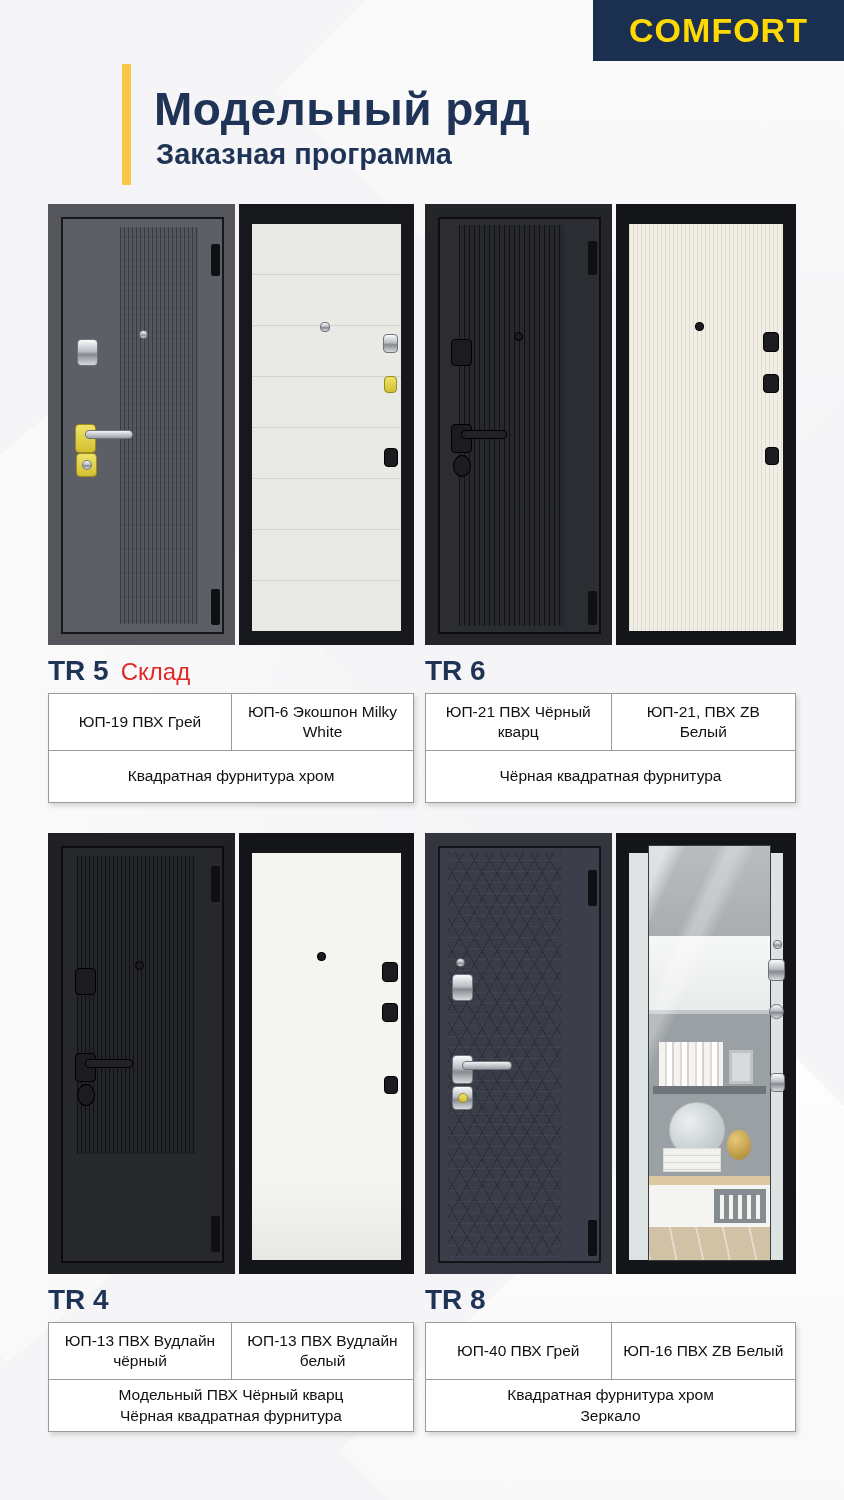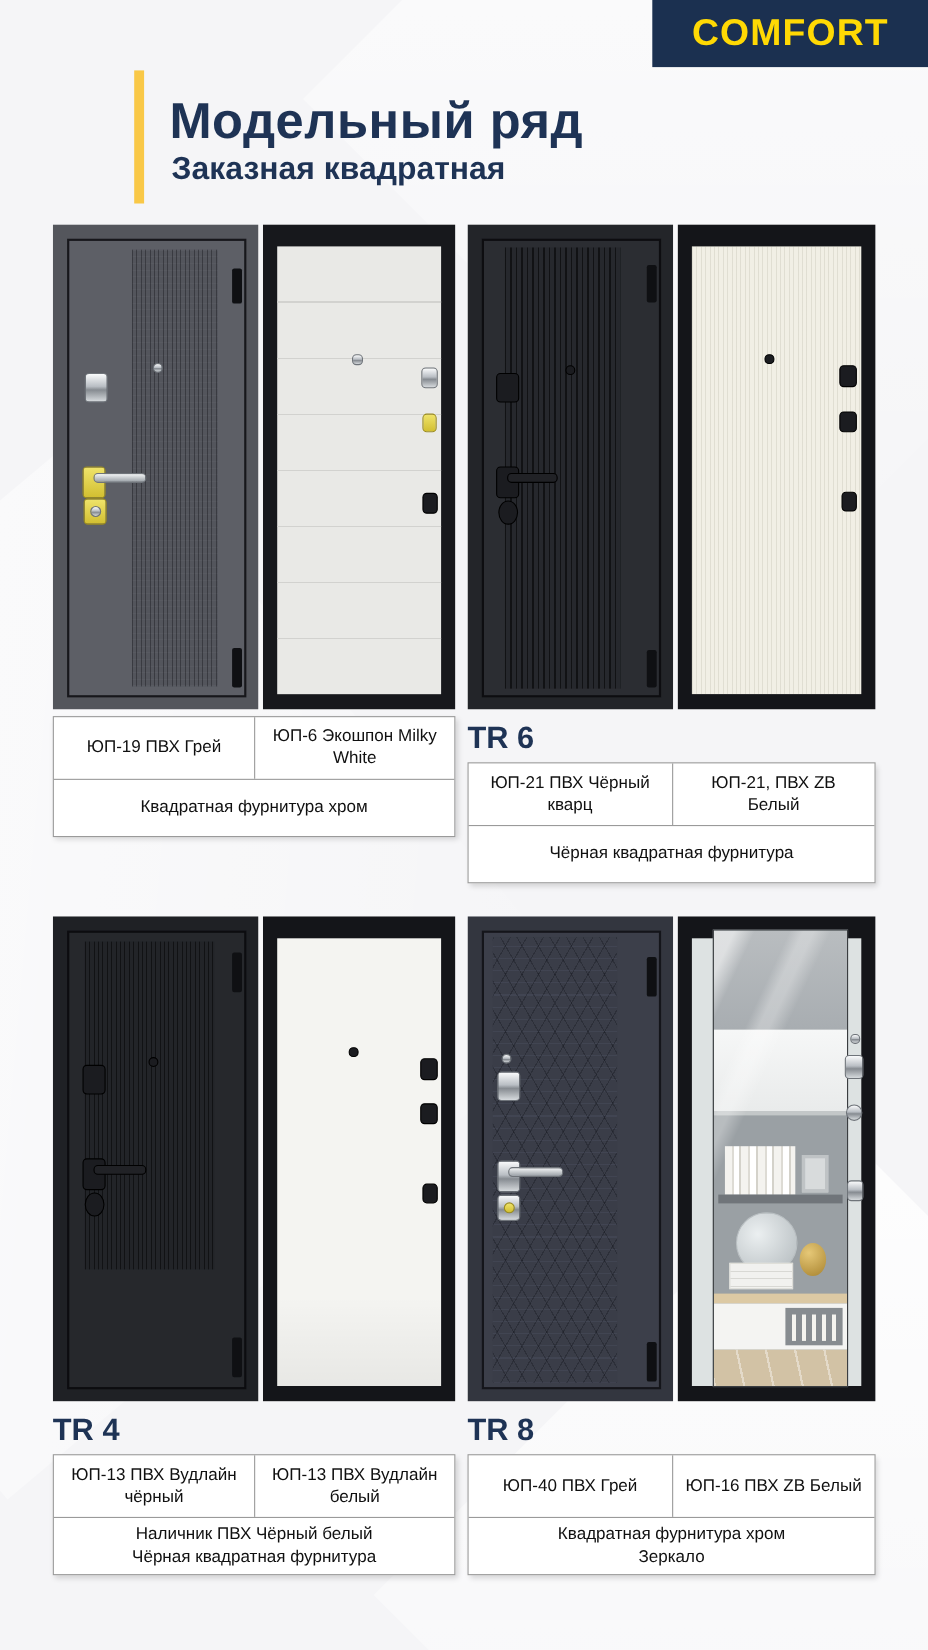--- a/index.html
+++ b/index.html
@@ -132,21 +132,21 @@
 <div class="page">
   <div class="deco d1"></div>
   <div class="deco d2"></div>
   <div class="deco d3"></div>
 
   <div class="badge">
     <span class="badge-label">COMFORT</span>
   </div>
   <div class="accent-bar"></div>
   <div class="page-title">Модельный ряд</div>
-  <div class="page-subtitle">Заказная квадратная</div>
+  <div class="page-subtitle">Заказная программа</div>
 
   <section class="product p-tr5">
     <div class="photos">
       <figure class="photo photo-ext">
         <div class="ext d5e">
           <div class="leaf">
             <div class="tex"></div>
             <div class="hw chrome rnd peep" style="left:76px; top:111px;"></div>
             <div class="hw chrome sq lockplate" style="left:14px; top:120px;"></div>
             <div class="hw handle">
@@ -168,20 +168,24 @@
           <div class="hw chrome sq" style="right:16px; top:130px; width:15px; height:19px;"></div>
           <div class="hw brass sq" style="right:17px; top:172px; width:13px; height:17px;"></div>
           <div class="hw handle">
             
             
           </div>
           <div class="hw blackhw sq" style="right:16px; top:244px; width:14px; height:19px;"></div>
         </div>
       </figure>
     </div>
+    <div class="title-row">
+      <span class="pname">TR 5</span>
+      <span class="ptag">Склад</span>
+    </div>
     <div class="spec-table">
       <div class="spec-top">
         <div class="spec-cell">ЮП-19 ПВХ Грей</div>
         <div class="spec-cell c2">ЮП-6 Экошпон Milky White</div>
       </div>
       <div class="spec-note">
         <span>Квадратная фурнитура хром</span>
         <span></span>
       </div>
     </div>
@@ -270,21 +274,21 @@
     <div class="title-row">
       <span class="pname">TR 4</span>
       <span class="ptag"></span>
     </div>
     <div class="spec-table">
       <div class="spec-top">
         <div class="spec-cell">ЮП-13 ПВХ Вудлайн чёрный</div>
         <div class="spec-cell c2">ЮП-13 ПВХ Вудлайн белый</div>
       </div>
       <div class="spec-note">
-        <span>Наличник ПВХ Чёрный белый</span>
+        <span>Модельный ПВХ Чёрный кварц</span>
         <span>Чёрная квадратная фурнитура</span>
       </div>
     </div>
   </section>
 
   <section class="product p-tr8">
     <div class="photos">
       <figure class="photo photo-ext">
         <div class="ext d8e">
           <div class="leaf">

